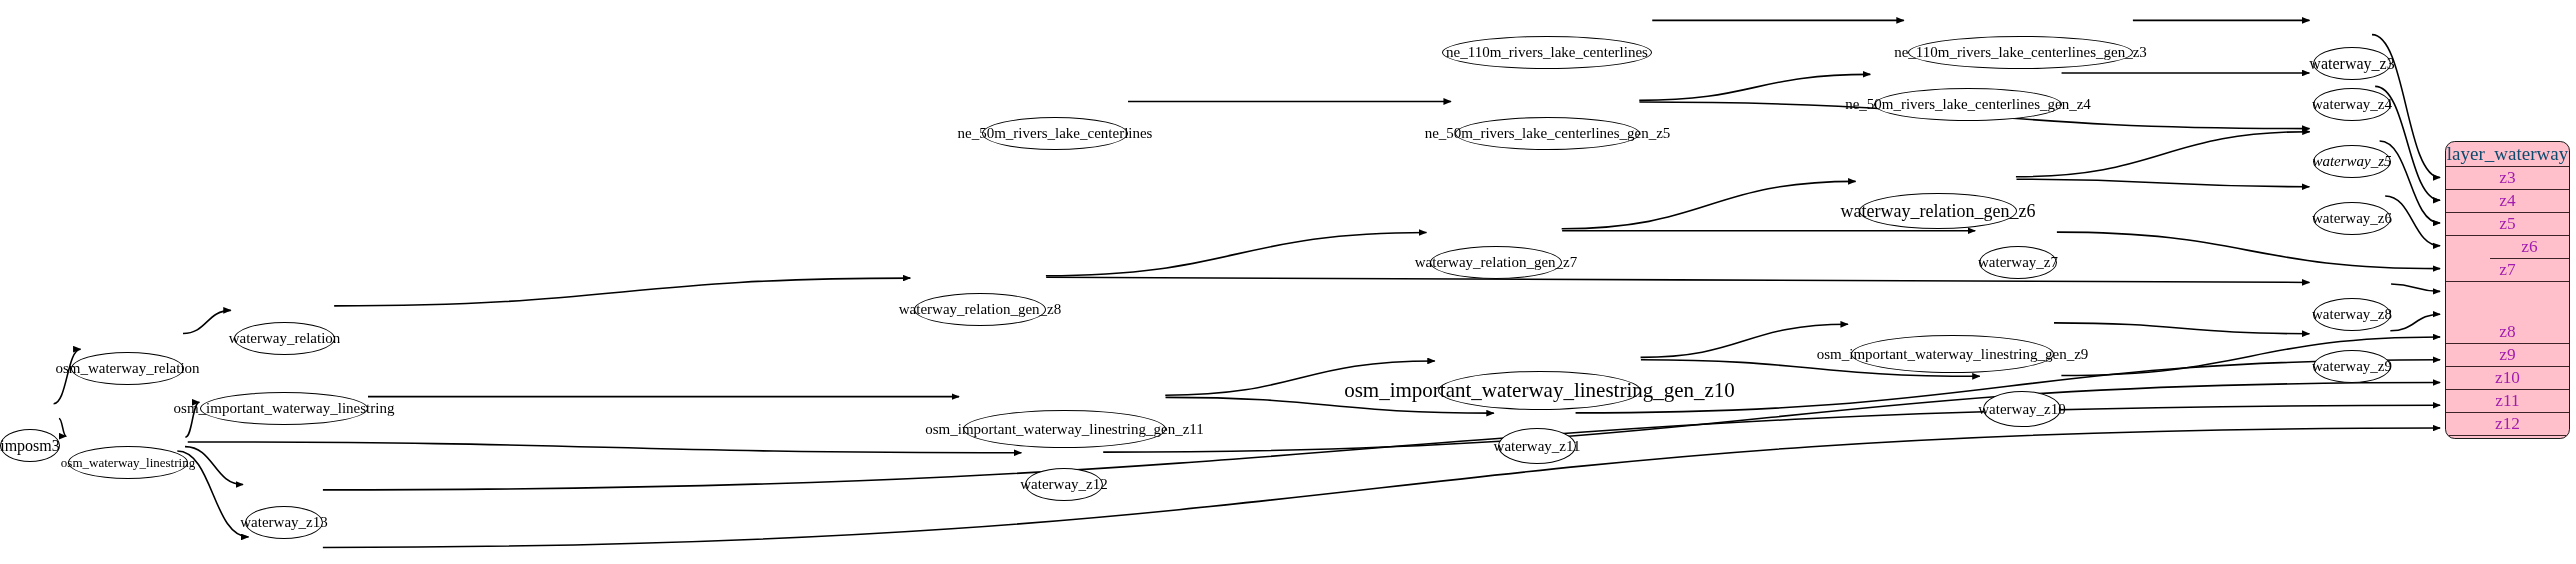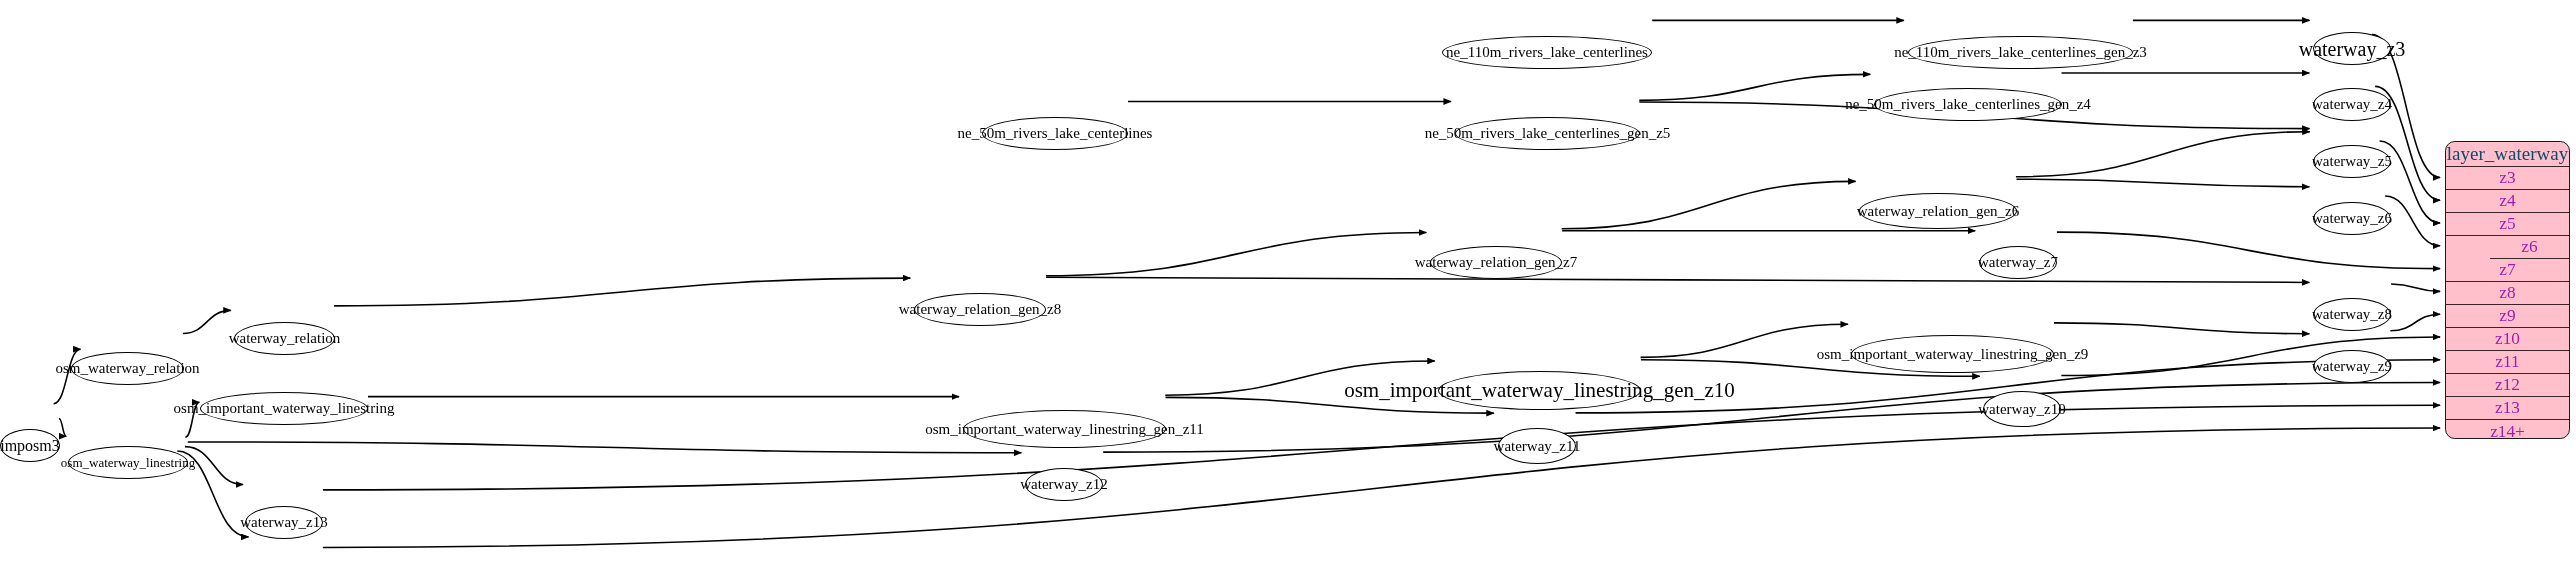--- a/index.html
+++ b/index.html
@@ -97,21 +97,21 @@
       </div>
       <div class="node" style="left: 1442px; top: 3.8px; width: 210px; height: 33px; font-size: 15px;">
         <span>ne_110m_rivers_lake_centerlines</span>
       </div>
       <div class="node" style="left: 914px; top: 261px; width: 132px; height: 33px; font-size: 15px;">
         <span>waterway_relation_gen_z8</span>
       </div>
       <div class="node" style="left: 1430px; top: 214px; width: 132px; height: 33px; font-size: 15px;">
         <span>waterway_relation_gen_z7</span>
       </div>
-      <div class="node" style="left: 1859px; top: 161px; width: 158px; height: 36px; font-size: 15px;">
+      <div class="node" style="left: 1859px; top: 161px; width: 158px; height: 36px; font-size: 18px;">
         <span>waterway_relation_gen_z6</span>
       </div>
       <div class="node" style="left: 963px; top: 378px; width: 203px; height: 38px; font-size: 15px;">
         <span>osm_important_waterway_linestring_gen_z11</span>
       </div>
       <div class="node" style="left: 1438px; top: 339px; width: 203px; height: 39px; font-size: 21px;">
         <span>osm_important_waterway_linestring_gen_z10</span>
       </div>
       <div class="node" style="left: 1851px; top: 303px; width: 203px; height: 38px; font-size: 15px;">
         <span>osm_important_waterway_linestring_gen_z9</span>
@@ -139,40 +139,40 @@
       </div>
       <div class="node" style="left: 2313px; top: 266px; width: 78px; height: 33px; font-size: 15px; text-align: right;">
         <span>waterway_z8</span>
       </div>
       <div class="node" style="left: 1979px; top: 214px; width: 78px; height: 33px; font-size: 15px;">
         <span>waterway_z7</span>
       </div>
       <div class="node" style="left: 2313px; top: 170px; width: 78px; height: 33px; font-size: 15px;">
         <span>waterway_z6</span>
       </div>
-      <div class="node" style="left: 2313px; top: 113px; width: 78px; height: 33px; font-size: 15px;">
+      <div class="node" style="left: 2313px; top: 113px; width: 78px; height: 33px; font-size: 15px; font-style: italic;">
         <span>waterway_z5</span>
       </div>
       <div class="node" style="left: 2313px; top: 56px; width: 78px; height: 33px; font-size: 15px;">
         <span>waterway_z4</span>
       </div>
-      <div class="node" style="left: 2313px; top: 0; width: 78px; height: 33px; font-size: 20px;">
+      <div class="node" style="left: 2313px; top: 15px; width: 78px; height: 33px; font-size: 16px;">
         <span>waterway_z3</span>
       </div>
     </div>
 
   <div class="tbl" id="layer-table" style="left: 2445px; top: 141px; width: 125px; height: 298px; background: rgb(255, 192, 203); border-color: rgb(26, 26, 26);">
     <div class="hdr">layer_waterway</div>
     <div id="table-rows">
         <div class="row" style="height: 23px;">z3</div>
         <div class="row" style="height: 23px;">z4</div>
         <div class="row" style="height: 23px;">z5</div>
         <div class="row" style="height: 23px; margin-left: 44px;">z6</div>
         <div class="row" style="height: 23px;">z7</div>
-        <div class="row" style="height: 23px;">z8</div>
+        <div class="row" style="height: 23px; margin-top: 39px;">z8</div>
         <div class="row" style="height: 23px;">z9</div>
         <div class="row" style="height: 23px;">z10</div>
         <div class="row" style="height: 23px;">z11</div>
         <div class="row" style="height: 23px;">z12</div>
         <div class="row" style="height: 23px;">z13</div>
         <div class="row" style="height: 23px;">z14+</div>
       </div>
   </div>
 </div>
 

